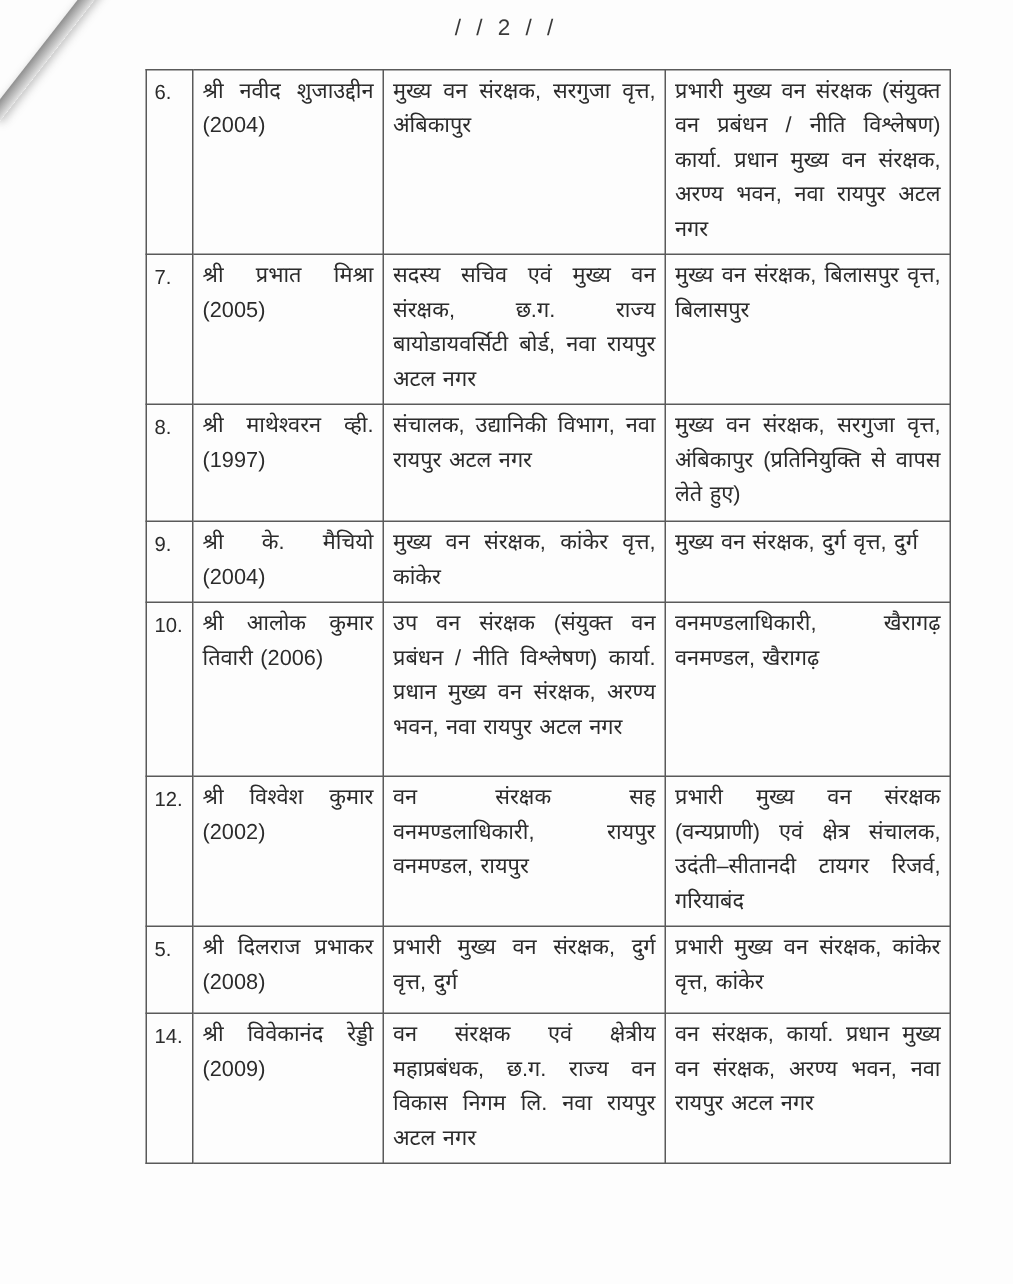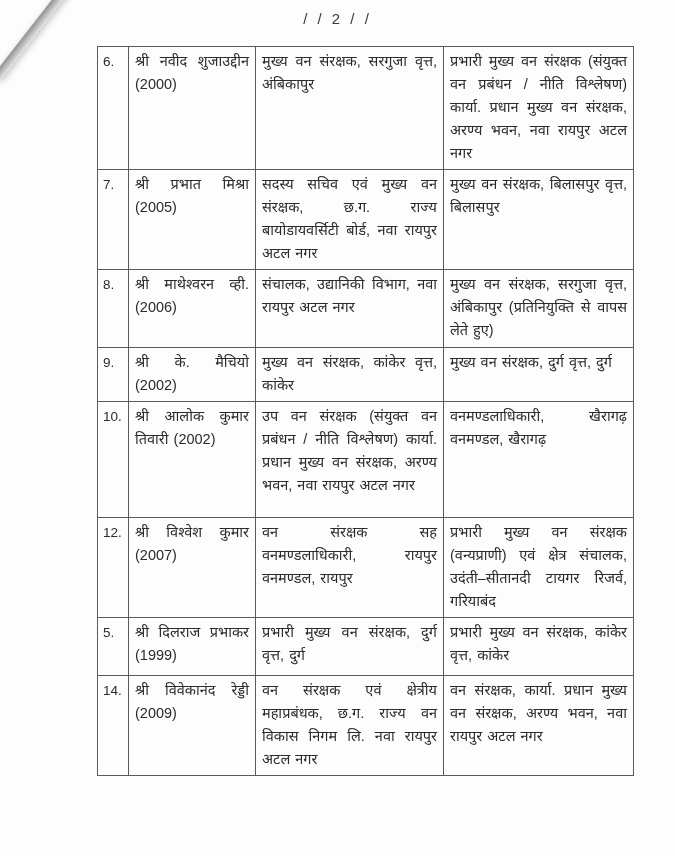--- a/index.html
+++ b/index.html
@@ -89,64 +89,64 @@
 <table class="doc-table">
   <colgroup>
     <col class="w-sno">
       <col class="w-name">
       <col class="w-cur">
       <col class="w-new">
   </colgroup>
   <tbody>
   <tr data-row="0">
     <td class="c-sno">6.</td>
-    <td class="c-name">श्री नवीद शुजाउद्दीन (2000)</td>
+    <td class="c-name">श्री नवीद शुजाउद्दीन (2004)</td>
     <td class="c-cur">मुख्य वन संरक्षक, सरगुजा वृत्त, अंबिकापुर</td>
     <td class="c-new">प्रभारी मुख्य वन संरक्षक (संयुक्त वन प्रबंधन / नीति विश्लेषण) कार्या. प्रधान मुख्य वन संरक्षक, अरण्य भवन, नवा रायपुर अटल नगर</td>
   </tr>
 
   <tr data-row="1">
     <td class="c-sno">7.</td>
     <td class="c-name">श्री प्रभात मिश्रा (2005)</td>
     <td class="c-cur">सदस्य सचिव एवं मुख्य वन संरक्षक, छ.ग. राज्य बायोडायवर्सिटी बोर्ड, नवा रायपुर अटल नगर</td>
     <td class="c-new">मुख्य वन संरक्षक, बिलासपुर वृत्त, बिलासपुर</td>
   </tr>
 
   <tr data-row="2">
     <td class="c-sno">8.</td>
-    <td class="c-name">श्री माथेश्वरन व्ही. (2006)</td>
+    <td class="c-name">श्री माथेश्वरन व्ही. (1997)</td>
     <td class="c-cur">संचालक, उद्यानिकी विभाग, नवा रायपुर अटल नगर</td>
     <td class="c-new">मुख्य वन संरक्षक, सरगुजा वृत्त, अंबिकापुर (प्रतिनियुक्ति से वापस लेते हुए)</td>
   </tr>
 
   <tr data-row="3">
     <td class="c-sno">9.</td>
-    <td class="c-name">श्री के. मैचियो (2002)</td>
+    <td class="c-name">श्री के. मैचियो (2004)</td>
     <td class="c-cur">मुख्य वन संरक्षक, कांकेर वृत्त, कांकेर</td>
     <td class="c-new">मुख्य वन संरक्षक, दुर्ग वृत्त, दुर्ग</td>
   </tr>
 
   <tr data-row="4">
     <td class="c-sno">10.</td>
-    <td class="c-name">श्री आलोक कुमार तिवारी (2002)</td>
+    <td class="c-name">श्री आलोक कुमार तिवारी (2006)</td>
     <td class="c-cur">उप वन संरक्षक (संयुक्त वन प्रबंधन / नीति विश्लेषण) कार्या. प्रधान मुख्य वन संरक्षक, अरण्य भवन, नवा रायपुर अटल नगर</td>
     <td class="c-new">वनमण्डलाधिकारी, खैरागढ़ वनमण्डल, खैरागढ़</td>
   </tr>
 
 
   <tr data-row="6">
     <td class="c-sno">12.</td>
-    <td class="c-name">श्री विश्वेश कुमार (2007)</td>
+    <td class="c-name">श्री विश्वेश कुमार (2002)</td>
     <td class="c-cur">वन संरक्षक सह वनमण्डलाधिकारी, रायपुर वनमण्डल, रायपुर</td>
     <td class="c-new">प्रभारी मुख्य वन संरक्षक (वन्यप्राणी) एवं क्षेत्र संचालक, उदंती–सीतानदी टायगर रिजर्व, गरियाबंद</td>
   </tr>
 
   <tr data-row="7">
     <td class="c-sno">5.</td>
-    <td class="c-name">श्री दिलराज प्रभाकर (1999)</td>
+    <td class="c-name">श्री दिलराज प्रभाकर (2008)</td>
     <td class="c-cur">प्रभारी मुख्य वन संरक्षक, दुर्ग वृत्त, दुर्ग</td>
     <td class="c-new">प्रभारी मुख्य वन संरक्षक, कांकेर वृत्त, कांकेर</td>
   </tr>
 
   <tr data-row="8">
     <td class="c-sno">14.</td>
     <td class="c-name">श्री विवेकानंद रेड्डी (2009)</td>
     <td class="c-cur">वन संरक्षक एवं क्षेत्रीय महाप्रबंधक, छ.ग. राज्य वन विकास निगम लि. नवा रायपुर अटल नगर</td>
     <td class="c-new">वन संरक्षक, कार्या. प्रधान मुख्य वन संरक्षक, अरण्य भवन, नवा रायपुर अटल नगर</td>
   </tr>

